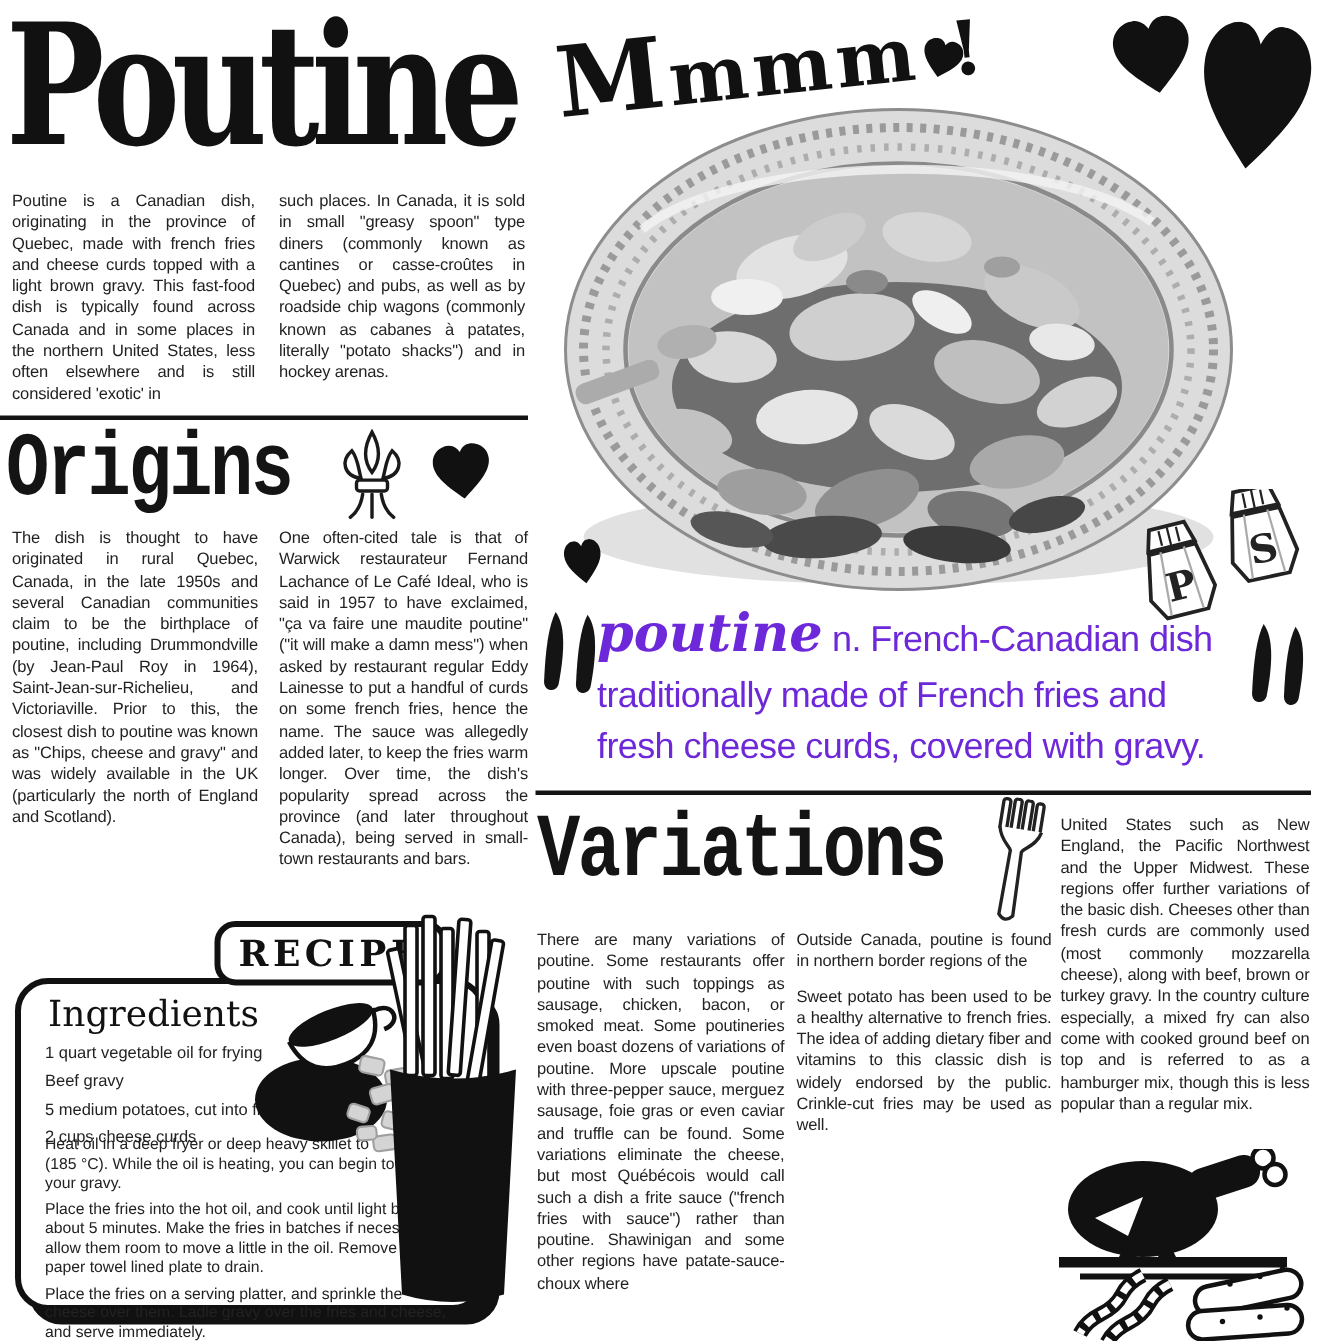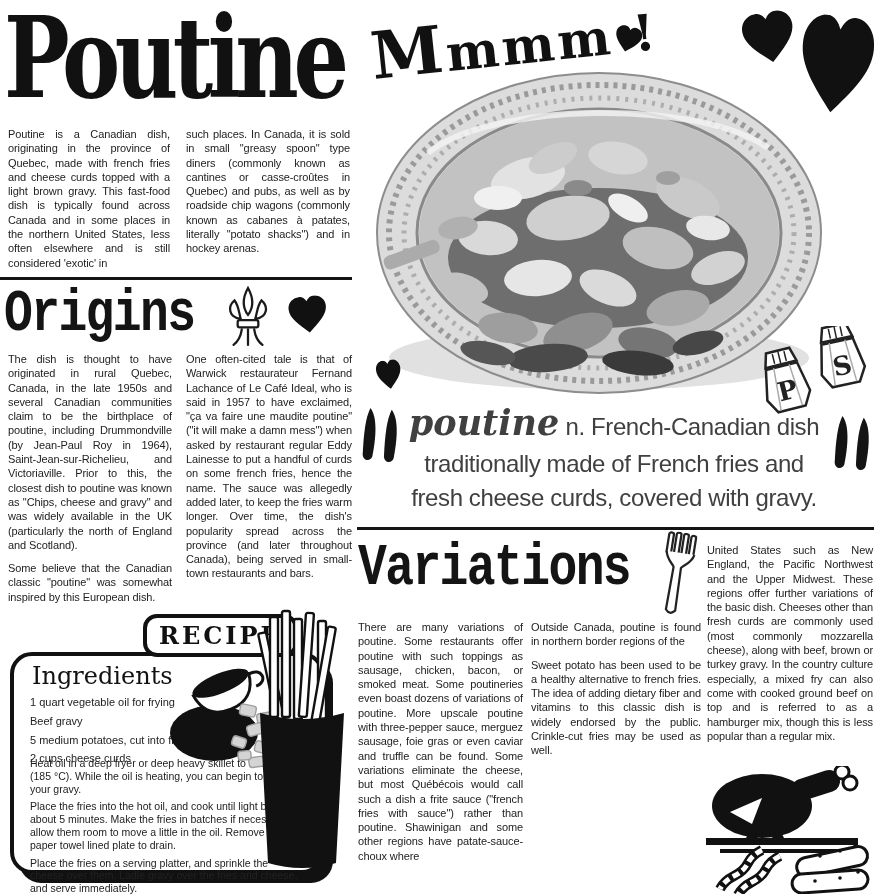--- a/index.html
+++ b/index.html
@@ -10,21 +10,21 @@
   .headline{font-family:"DejaVu Serif",serif;font-weight:bold;font-size:112px;line-height:1;
             letter-spacing:-7px;white-space:nowrap;transform:scaleX(.78);transform-origin:left top;color:#111;}
   
   .col{font-size:11px;line-height:1.3;text-align:justify;letter-spacing:-.1px;color:#222;}
   .col p{margin:0 0 9px 0;}
   
   .typeheading{font-family:"Liberation Mono",monospace;font-weight:bold;font-size:60px;line-height:1;
                letter-spacing:-2px;white-space:nowrap;transform:scaleX(.8);transform-origin:left top;color:#141414;}
   .rule{background:#141414;}
   
-  .definition{font-size:24px;line-height:1.4;text-align:center;letter-spacing:-.4px;color:#404040;}
+  .definition{font-size:24px;line-height:1.4;text-align:left;letter-spacing:-.4px;color:#6d28d9;}
   .definition .term{font-family:"DejaVu Serif",serif;font-style:italic;font-weight:bold;font-size:35px;letter-spacing:0;}
   
   .mmm{font-family:"DejaVu Serif",serif;font-weight:bold;font-size:50px;white-space:nowrap;
        transform:rotate(-6deg);transform-origin:left bottom;color:#111;letter-spacing:3px;}
   .mmm::first-letter{font-size:1.3em;}
   
   .recipe-box{border:4px solid #111;border-radius:22px;background:#fff;box-shadow:9px 9px 0 #111;}
   .recipe-tab{border:4px solid #111;border-radius:14px;background:#fff;padding:3px 12px;
               font-family:"DejaVu Serif",serif;font-weight:bold;font-size:24px;letter-spacing:3px;color:#111;}
   .ingredients-heading{font-family:"DejaVu Serif",serif;font-weight:normal;font-size:24px;color:#111;}
@@ -61,21 +61,20 @@
         <path d="M22 42 L22 57"></path>
         <path d="M28 42 C29 49 32 54 36 57"></path>
     </g>
   </svg>
   <svg class="abs" style="left:288px;top:296px;transform:rotate(-6deg);" width="40" height="38" viewBox="0 0 32 30">
     <path d="M16 29 C8 22 1 16 1 9 C1 3 6 0 10 0 C13 0 15 2 16 4 C17 2 19 0 22 0 C26 0 31 3 31 9 C31 16 24 22 16 29 Z" fill="#111"></path>
   </svg>
 
   <div class="abs col" style="left:8px;top:352px;width:164px;">
     <p>The dish is thought to have originated in rural Quebec, Canada, in the late 1950s and several Canadian communities claim to be the birthplace of poutine, including Drummondville (by Jean-Paul Roy in 1964), Saint-Jean-sur-Richelieu, and Victoriaville. Prior to this, the closest dish to poutine was known as "Chips, cheese and gravy" and was widely available in the UK (particularly the north of England and Scotland).</p>
-    <p>Some believe that the Canadian classic "poutine" was somewhat inspired by this European dish.</p>
   </div>
   <div class="abs col" style="left:186px;top:352px;width:166px;">
     <p>One often-cited tale is that of Warwick restaurateur Fernand Lachance of Le Café Ideal, who is said in 1957 to have exclaimed, "ça va faire une maudite poutine" ("it will make a damn mess") when asked by restaurant regular Eddy Lainesse to put a handful of curds on some french fries, hence the name. The sauce was allegedly added later, to keep the fries warm longer. Over time, the dish's popularity spread across the province (and later throughout Canada), being served in small-town restaurants and bars.</p>
   </div>
 
   <div class="abs mmm" style="left:375px;top:18px;">Mmmm !</div>
   <svg class="abs" style="left:614px;top:26px;transform:rotate(14deg);" width="28" height="27" viewBox="0 0 32 30">
     <path d="M16 29 C8 22 1 16 1 9 C1 3 6 0 10 0 C13 0 15 2 16 4 C17 2 19 0 22 0 C26 0 31 3 31 9 C31 16 24 22 16 29 Z" fill="#111"></path>
   </svg>
   <svg class="abs" style="left:742px;top:12px;transform:rotate(-10deg);" width="54" height="52" viewBox="0 0 32 30" preserveAspectRatio="none">

